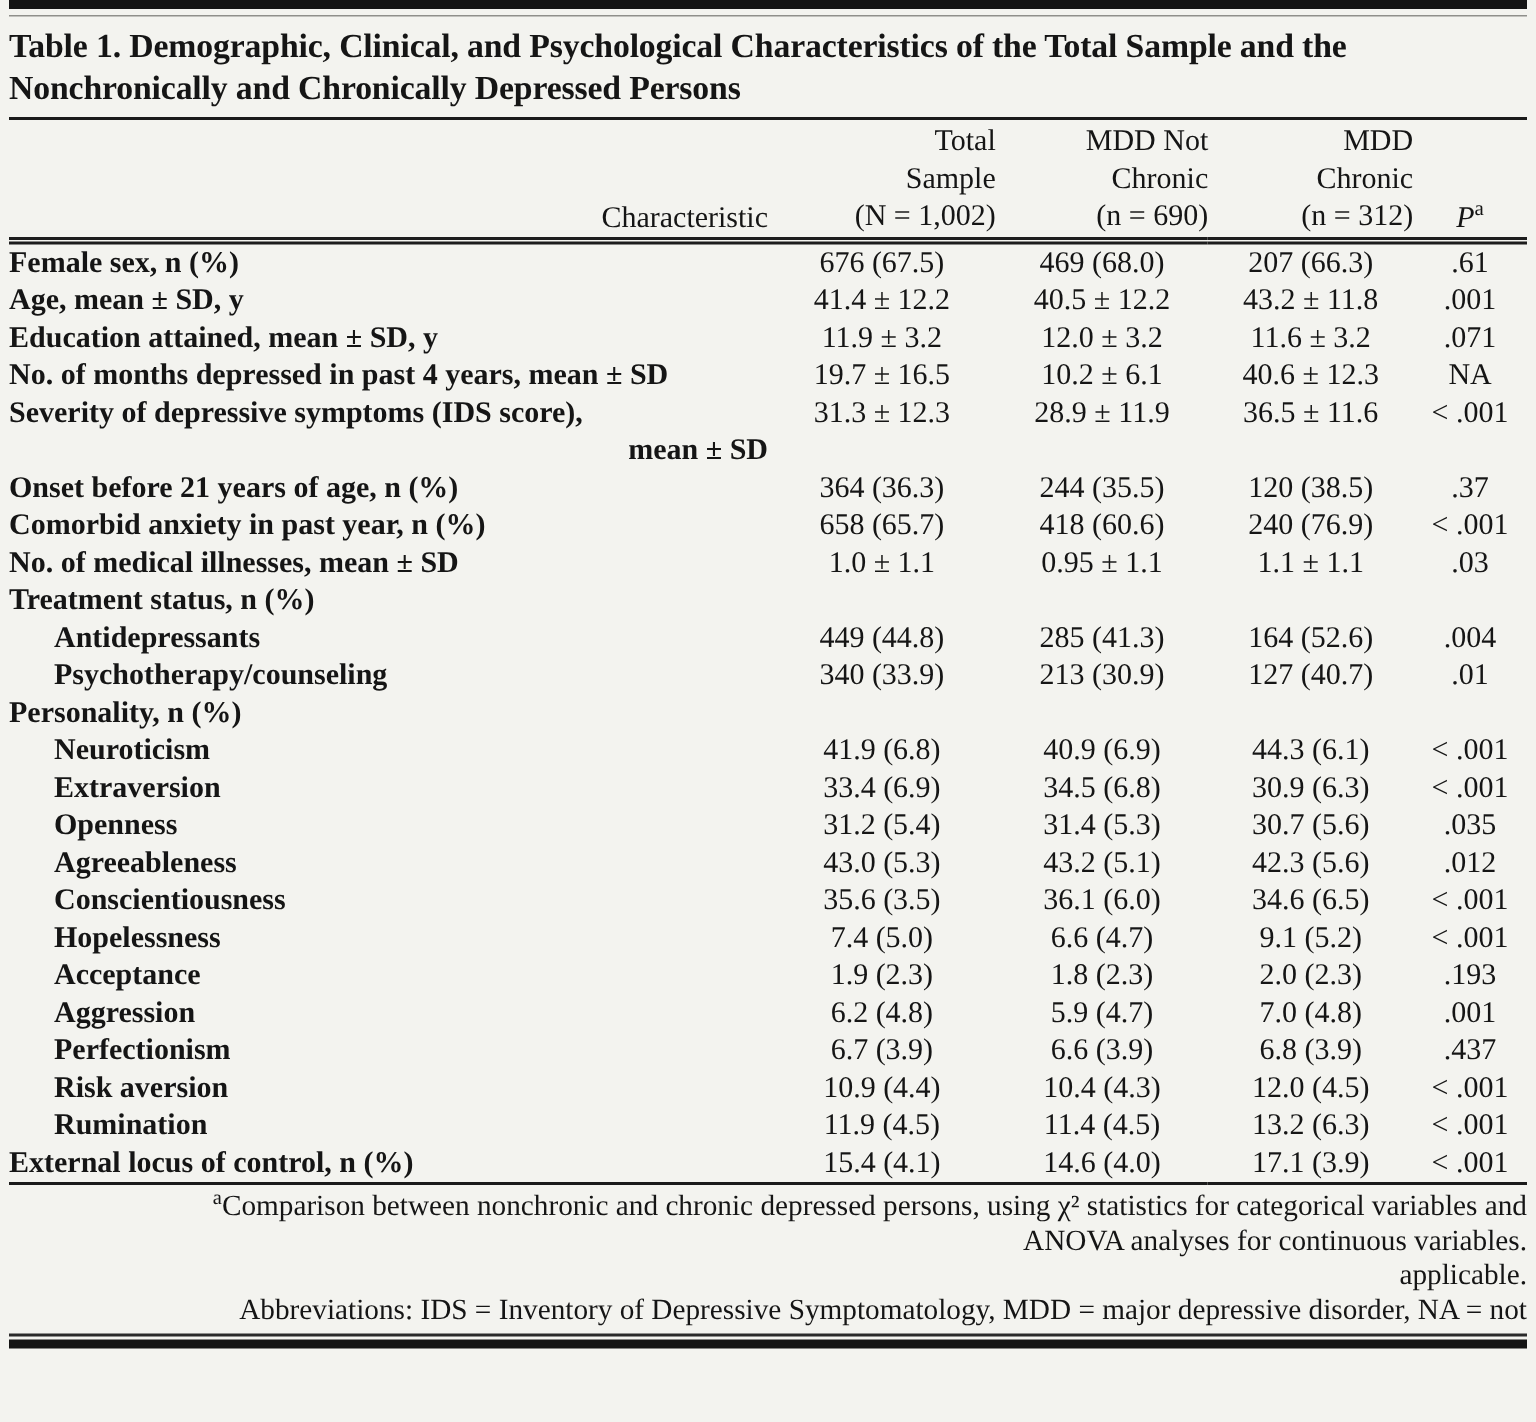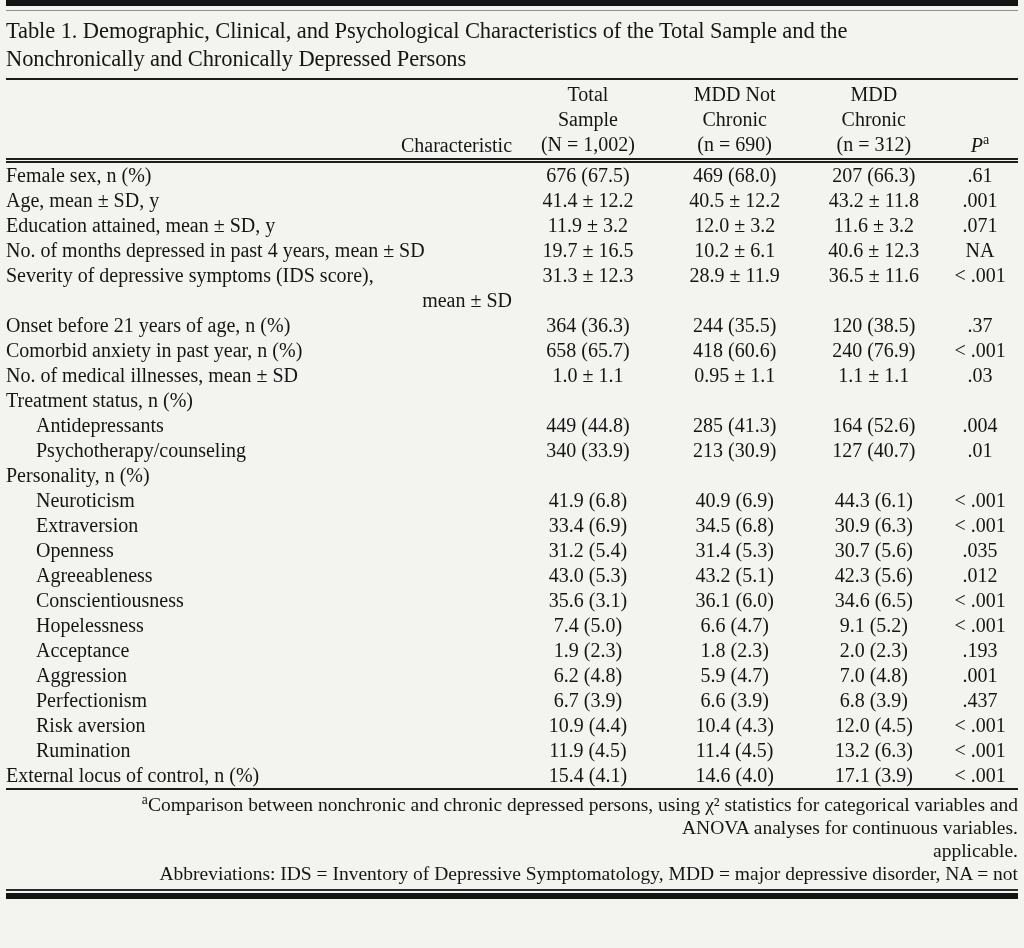--- a/index.html
+++ b/index.html
@@ -17,21 +17,21 @@
   .bar-thick   { height: 6px;   background: #141414; }
   .bar-thin    { height: 1px;   background: #8f8f8b; margin-top: 4px; }
   .rule        { height: 2px;   background: #1a1a1a; }
   .rule-thin   { height: 1.5px; background: #2a2a2a; }
 
   
   .titleblock { margin: 6px 0 5px 0; }
   .title-line {
     display: block;
     font-size: 22.5px;
-    font-weight: normal;
+    font-weight: bold;
     line-height: 28px;
     white-space: nowrap;
     overflow: hidden;
     letter-spacing: -0.1px;
   }
 
   
   table { width: 100%; border-collapse: collapse; table-layout: fixed; }
   col.c-label { width: 50%; }
   col.c-v1    { width: 15%; }
@@ -41,32 +41,32 @@
 
   thead th {
     font-weight: normal;
     font-size: 20px;
     vertical-align: bottom;
     padding: 2px 0 1px 0;
     border-bottom: 5px double #1d1d1d;
   }
   .char-th { text-align: right; }
   .group-th { text-align: center; }
-  .hline { display: block; text-align: center; line-height: 25px; font-family: Liberation Serif, serif; }
+  .hline { display: block; text-align: right; line-height: 25px; font-family: Liberation Serif, serif; }
   .p-th { }
   .p-ital { font-style: italic; }
   sup { font-size: 70%; line-height: 0; }
 
   tbody td {
     font-size: 20px;
     line-height: 25px;
     padding: 0;
     vertical-align: top;
   }
-  td.row-label { text-align: left; }
+  td.row-label { text-align: left; font-weight: bold; }
   td.row-label.indent { padding-left: 30px; }
   .label-cont { display: block; padding-left: 28px; text-align: right; }
   .label-cont:empty { display: none; }
   td.val-cell { text-align: center; }
   tbody tr:last-child td { border-bottom: 2px solid #1a1a1a; }
 
   
   .footnotes { margin-top: 3px; text-align: right; }
   .fn-line { display: block; font-size: 19.5px; line-height: 23px; }
   .fn-line.cont { padding-left: 28px; }
@@ -226,21 +226,21 @@
         </tr>
         <tr>
           <td class="row-label indent"><span class="label-main">Agreeableness</span></td>
           <td class="val-cell">43.0 (5.3)</td>
           <td class="val-cell">43.2 (5.1)</td>
           <td class="val-cell">42.3 (5.6)</td>
           <td class="val-cell">.012</td>
         </tr>
         <tr>
           <td class="row-label indent"><span class="label-main">Conscientiousness</span></td>
-          <td class="val-cell">35.6 (3.1)</td>
+          <td class="val-cell">35.6 (3.5)</td>
           <td class="val-cell">36.1 (6.0)</td>
           <td class="val-cell">34.6 (6.5)</td>
           <td class="val-cell">&lt; .001</td>
         </tr>
         <tr>
           <td class="row-label indent"><span class="label-main">Hopelessness</span></td>
           <td class="val-cell">7.4 (5.0)</td>
           <td class="val-cell">6.6 (4.7)</td>
           <td class="val-cell">9.1 (5.2)</td>
           <td class="val-cell">&lt; .001</td>

